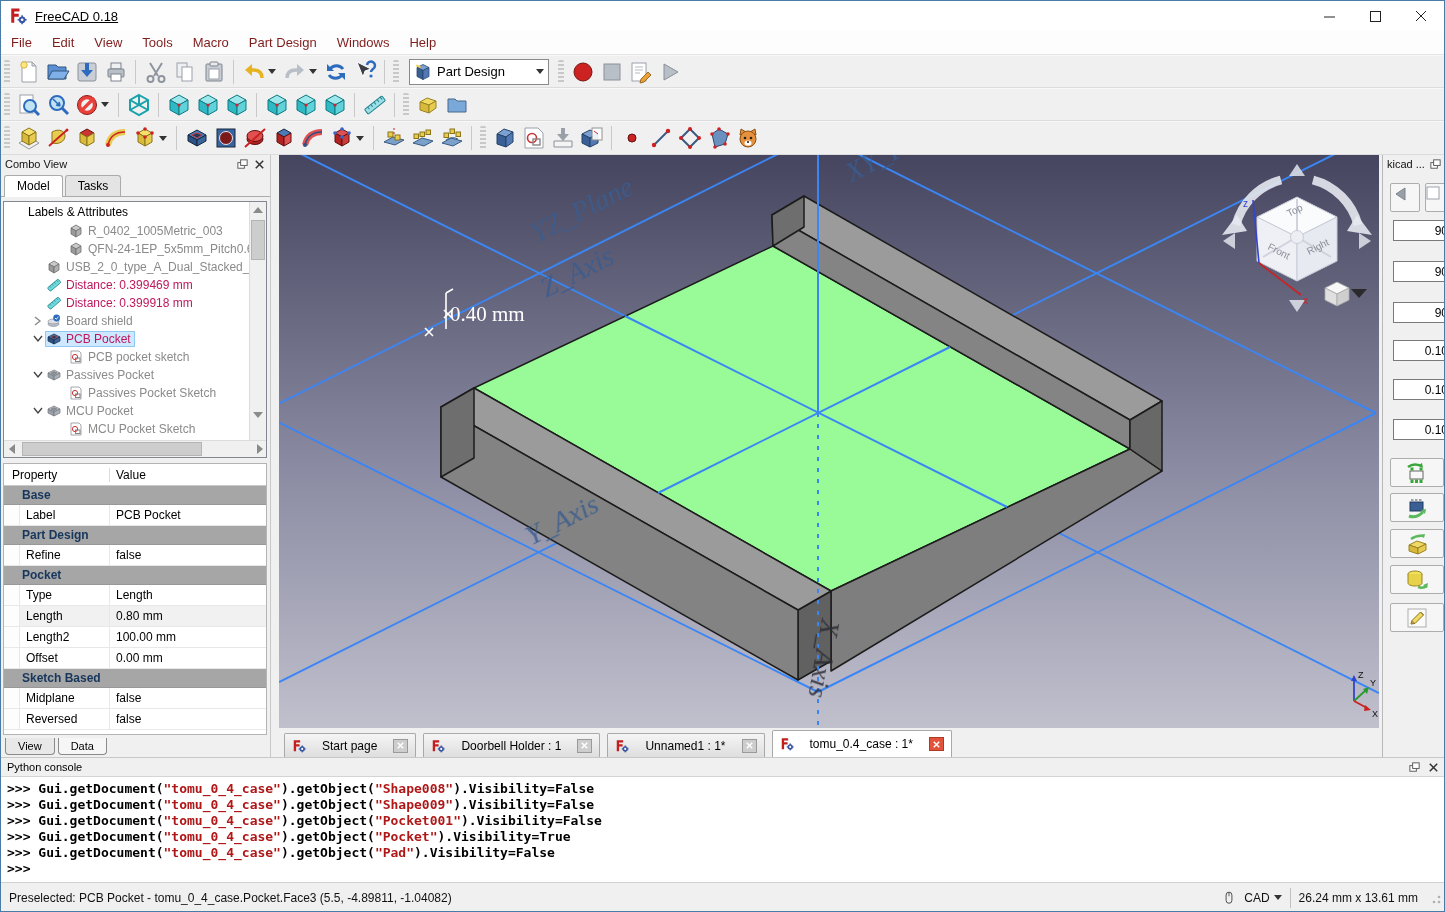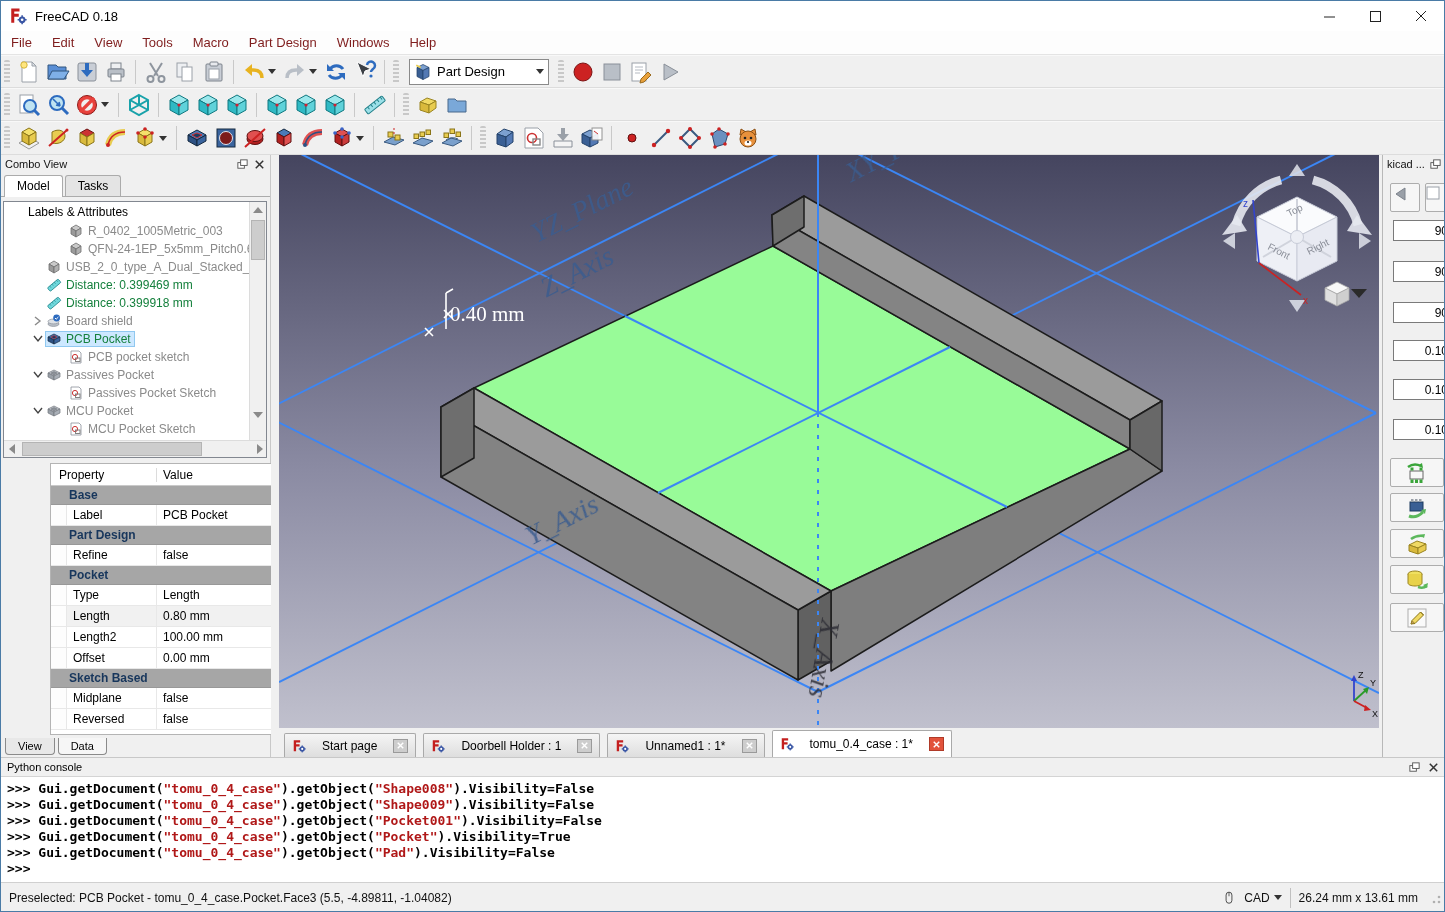--- a/index.html
+++ b/index.html
@@ -1,20 +1,20 @@
 <!DOCTYPE html>
 <html><head>
 <meta charset="utf-8">
 <style>
   * { margin:0; padding:0; box-sizing:border-box; }
   html,body { width:1445px; height:912px; background:#888; font-family:"Liberation Sans", sans-serif; }
   .window { position:relative; width:1445px; height:912px; background:#f0f0f0; border:1px solid #4a7ba6; overflow:hidden; }
 
   
-  .titlebar { position:absolute; left:0; top:0; width:100%; height:30px; background:#ffffff; display:flex; align-items:center; }
+  .titlebar { position:absolute; left:0; top:0; width:100%; height:30px; background:#ffffff; display:flex; align-items:center;text-decoration:underline; }
   .titlebar .appicon { margin-left:8px; }
   .titlebar .title { margin-left:8px; font-size:13px; color:#000; }
   .wincontrols { margin-left:auto; display:flex; height:30px; }
   .wbtn { width:46px; height:30px; display:flex; align-items:center; justify-content:center; }
   .menubar { position:absolute; left:0; top:30px; width:100%; height:24px; background:#fdfdfd; border-bottom:1px solid #e4e4e4; display:flex; align-items:center; font-size:13px; }
   .menuitem { padding:0 10px; height:24px; display:flex; align-items:center; color:#7f1d1d; }
 
   
   .tbrow { position:absolute; left:0; width:100%; background:#f0f0f0; border-top:1px solid #f8f8f8; border-bottom:1px solid #dcdcdc; display:flex; align-items:center; }
   #tb1 { top:54px; height:33px; } #tb2 { top:87px; height:33px; } #tb3 { top:120px; height:34px; }
@@ -39,34 +39,34 @@
   .cvtabs { height:24px; display:flex; align-items:flex-end; padding-left:3px; border-bottom:1px solid #ababab; }
   .cvtab { padding:3px 12px; font-size:12px; border:1px solid #ababab; border-bottom:none; background:#e4e4e4; border-radius:3px 3px 0 0; margin-right:2px; }
   .cvtab.active { background:#fff; height:22px; position:relative; top:1px; }
   .treebox { position:absolute; left:2px; top:46px; width:264px; height:257px; background:#fff; border:1px solid #828790; overflow:hidden; }
   .treecontent { position:absolute; left:0; top:0; width:246px; height:238px; overflow:hidden; }
   .theader { height:20px; display:flex; align-items:center; padding-left:24px; font-size:12px; color:#000; }
   .trow { height:18px; display:flex; align-items:center; font-size:12px; white-space:nowrap; }
   .trow .chev { width:16px; display:flex; justify-content:center; flex:none; }
   .trow .ticon { width:16px; height:14px; flex:none; margin-right:4px; }
   .trow.ind1 { padding-left:26px; } .trow.ind2 { padding-left:48px; }
-  .trow .lbl { color:#15803d; } .trow.muted .lbl { color:#8a8a8a; }
+  .trow .lbl { color:#be185d; } .trow.muted .lbl { color:#8a8a8a; }
   .item-body { display:flex; align-items:center; padding:0 3px 0 0; }
   .trow.selected .item-body { background:#cde8ff; outline:1px solid #90c8f0; }
   .vscroll { position:absolute; right:0; top:0; width:17px; height:238px; background:#f0f0f0; border-left:1px solid #dcdcdc; }
   .vthumb { position:absolute; left:1px; top:18px; width:14px; height:40px; background:#cdcdcd; border:1px solid #b4b4b4; }
   .hscroll { position:absolute; left:0; bottom:0; width:264px; height:17px; background:#f0f0f0; border-top:1px solid #dcdcdc; }
   .hthumb { position:absolute; left:18px; top:1px; width:180px; height:14px; background:#cdcdcd; border:1px solid #b4b4b4; }
   .sarrow { position:absolute; width:0; height:0; }
   .up { border-left:5px solid transparent; border-right:5px solid transparent; border-bottom:6px solid #8a8a8a; left:3px; top:5px; }
   .down { border-left:5px solid transparent; border-right:5px solid transparent; border-top:6px solid #8a8a8a; left:3px; bottom:22px; }
   .left { border-top:5px solid transparent; border-bottom:5px solid transparent; border-right:6px solid #8a8a8a; left:5px; top:3px; }
   .right { border-top:5px solid transparent; border-bottom:5px solid transparent; border-left:6px solid #8a8a8a; right:5px; top:3px; }
 
-  .propbox { position:absolute; left:2px; top:308px; width:264px; height:272px; background:#fff; border:1px solid #b4b4b4; overflow:hidden; font-size:12px;margin-left:47px; }
+  .propbox { position:absolute; left:2px; top:308px; width:264px; height:272px; background:#fff; border:1px solid #b4b4b4; overflow:hidden; font-size:12px; }
   .phead { display:flex; height:22px; border-bottom:1px solid #c9c9c9; align-items:center; }
   .phead .c1 { width:106px; padding-left:8px; border-right:1px solid #dcdcdc; }
   .phead .c2 { flex:1; padding-left:6px; }
   .pgroup { height:19px; background:#a6a6a6; color:#17365c; font-weight:bold; display:flex; align-items:center; padding-left:18px; border-bottom:1px solid #989898; }
   .prow { display:flex; height:21px; align-items:center; border-bottom:1px solid #e8e8e8; }
   .prow .strip { width:16px; height:100%; border-right:1px solid #e8e8e8; background:#fdfdfd; flex:none; }
   .prow .nm { width:90px; padding-left:6px; border-right:1px solid #e8e8e8; height:100%; display:flex; align-items:center; }
   .prow .vl { flex:1; padding-left:6px; }
   .prow.hl { background:#f1f1f1; }
   .vdtabs { position:absolute; left:4px; bottom:2px; display:flex; }

